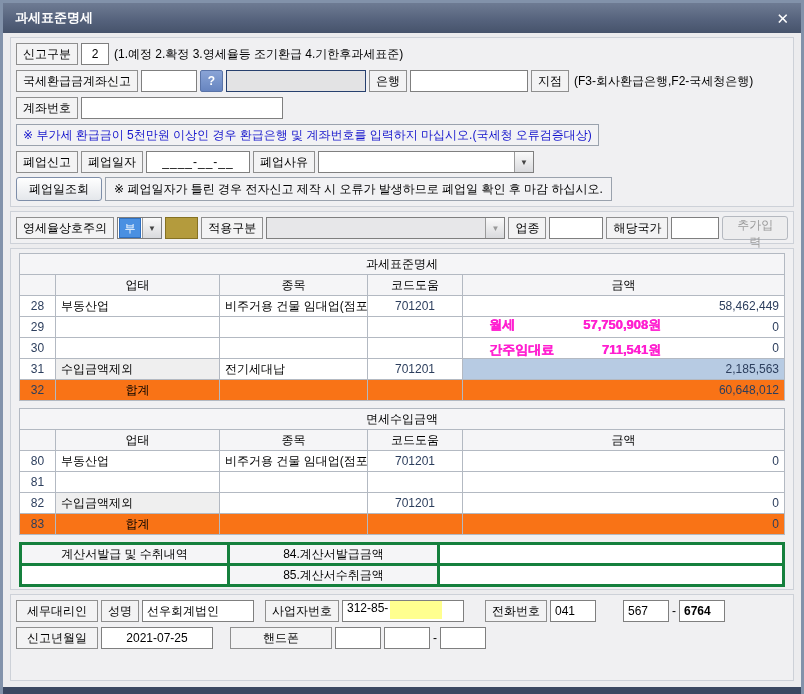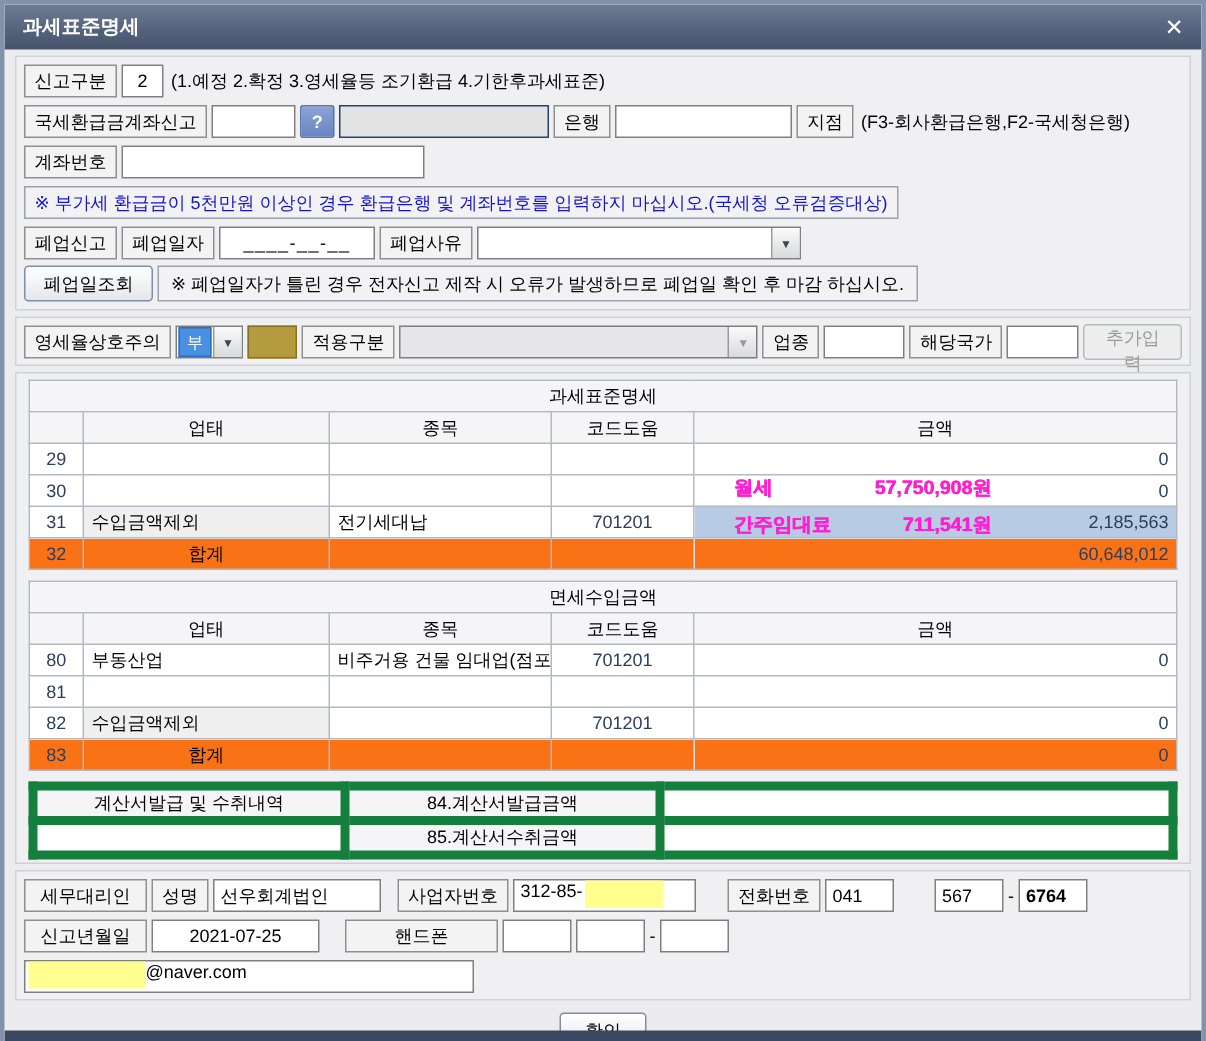--- a/index.html
+++ b/index.html
@@ -68,21 +68,21 @@
   tr.sum td { background:#f97316;margin-top:25px; }
   td.graycell { background:#efefef; }
   td.selcell { background:#b7cbe3; }
 
   .annot { position:absolute; display:flex; width:172px; justify-content:space-between;
            color:#ff1fd0; font-weight:bold; font-size:13px; pointer-events:none;
            text-shadow:0.5px 0 #ff1fd0; white-space:nowrap; }
 
   table.grid3 { border-collapse:collapse; table-layout:fixed; width:766px; background:#fff;
                 font-size:12px; margin:0 auto; border:1px solid #87909c; }
-  table.grid3 td { border:6px solid #15803d; height:21px; padding:0 5px; white-space:nowrap; }
+  table.grid3 td { border:3px solid #15803d; height:21px; padding:0 5px; white-space:nowrap; }
   table.grid3 td.hdr { background:#f5f5f7; text-align:center; }
 
   
   .redact { display:inline-block; background:#ffff8f; height:18px; vertical-align:middle; }
   .inpflex { border:1px solid #7f7f7f; background:#fff; height:22px; display:inline-flex; padding:0 2px; }
 
   .footer { display:flex; justify-content:center; align-items:center; height:32px; margin-top:2px; }
   .bottomstrip { position:absolute; bottom:0; left:0; right:0; height:7px; background:#3b4861; }
 
   .sp { display:inline-block; }
@@ -181,20 +181,27 @@
               <td colspan="5">과세표준명세</td>
             </tr>
         <tr class="head">
           <td></td>
           <td>업태</td>
           <td>종목</td>
           <td>코드도움</td>
           <td>금액</td>
         </tr>
         <tr>
+          <td class="num">28</td>
+          <td class="l">부동산업</td>
+          <td class="l">비주거용 건물 임대업(점포</td>
+          <td class="c">701201</td>
+          <td class="r">58,462,449</td>
+        </tr>
+        <tr>
           <td class="num">29</td>
           <td class="l"></td>
           <td class="l"></td>
           <td class="c"></td>
           <td class="r">0</td>
         </tr>
         <tr>
           <td class="num">30</td>
           <td class="l"></td>
           <td class="l"></td>
@@ -319,24 +326,20 @@
         <span class="lbl" style="width:82px">신고년월일</span>
         <input class="inp center" style="width: 112px;" value="2021-07-25">
         <span class="lbl" style="width:102px; margin-left:14px">핸드폰</span>
         <input class="inp" style="width: 46px;" value="">
         <input class="inp" style="width: 46px;" value="">
         <span class="sp">-</span>
         <input class="inp" style="width: 46px;" value="">
       </div>
 
       <div class="frow" style="margin-bottom:1px">
-        <span class="inpflex" style="width:300px">
-          <span class="redact" style="width:78px"></span>
-          <span>@naver.com</span>
-        </span>
       </div>
     </div>
 
     <div class="footer">
       <button class="btn" style="min-width:58px">확인</button>
     </div>
   </div>
 
   <div class="bottomstrip"></div>
 </div>

